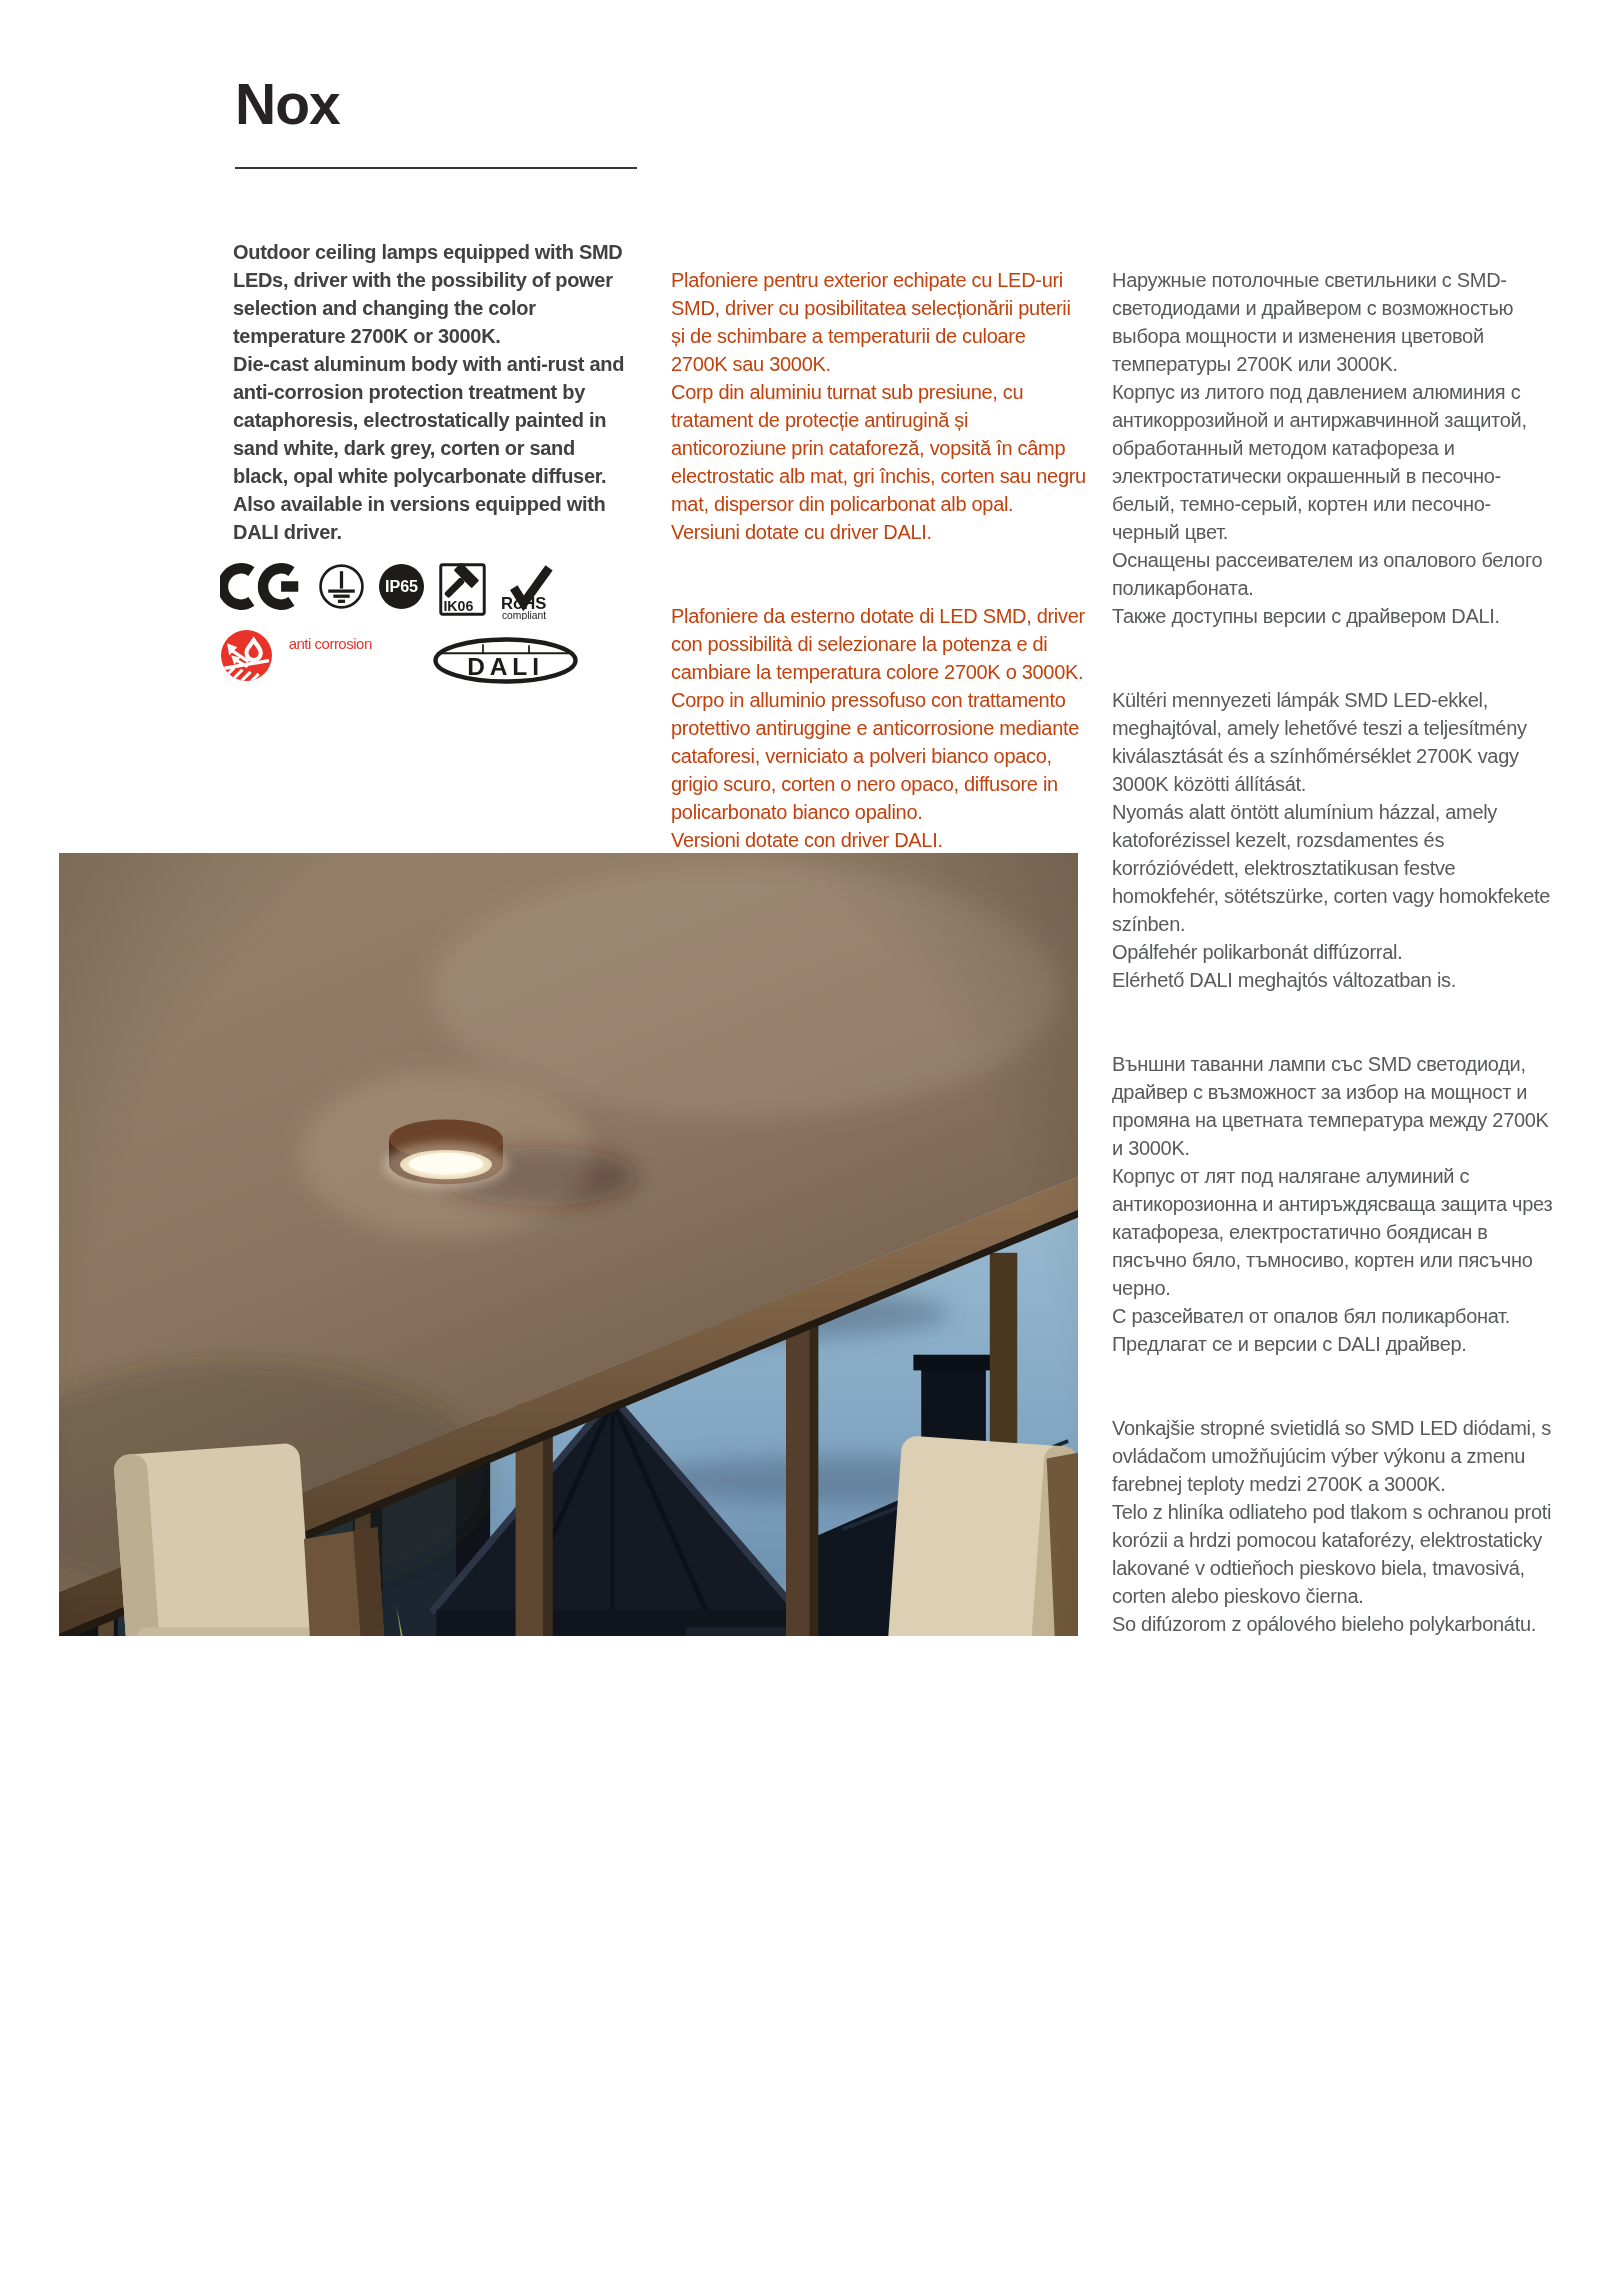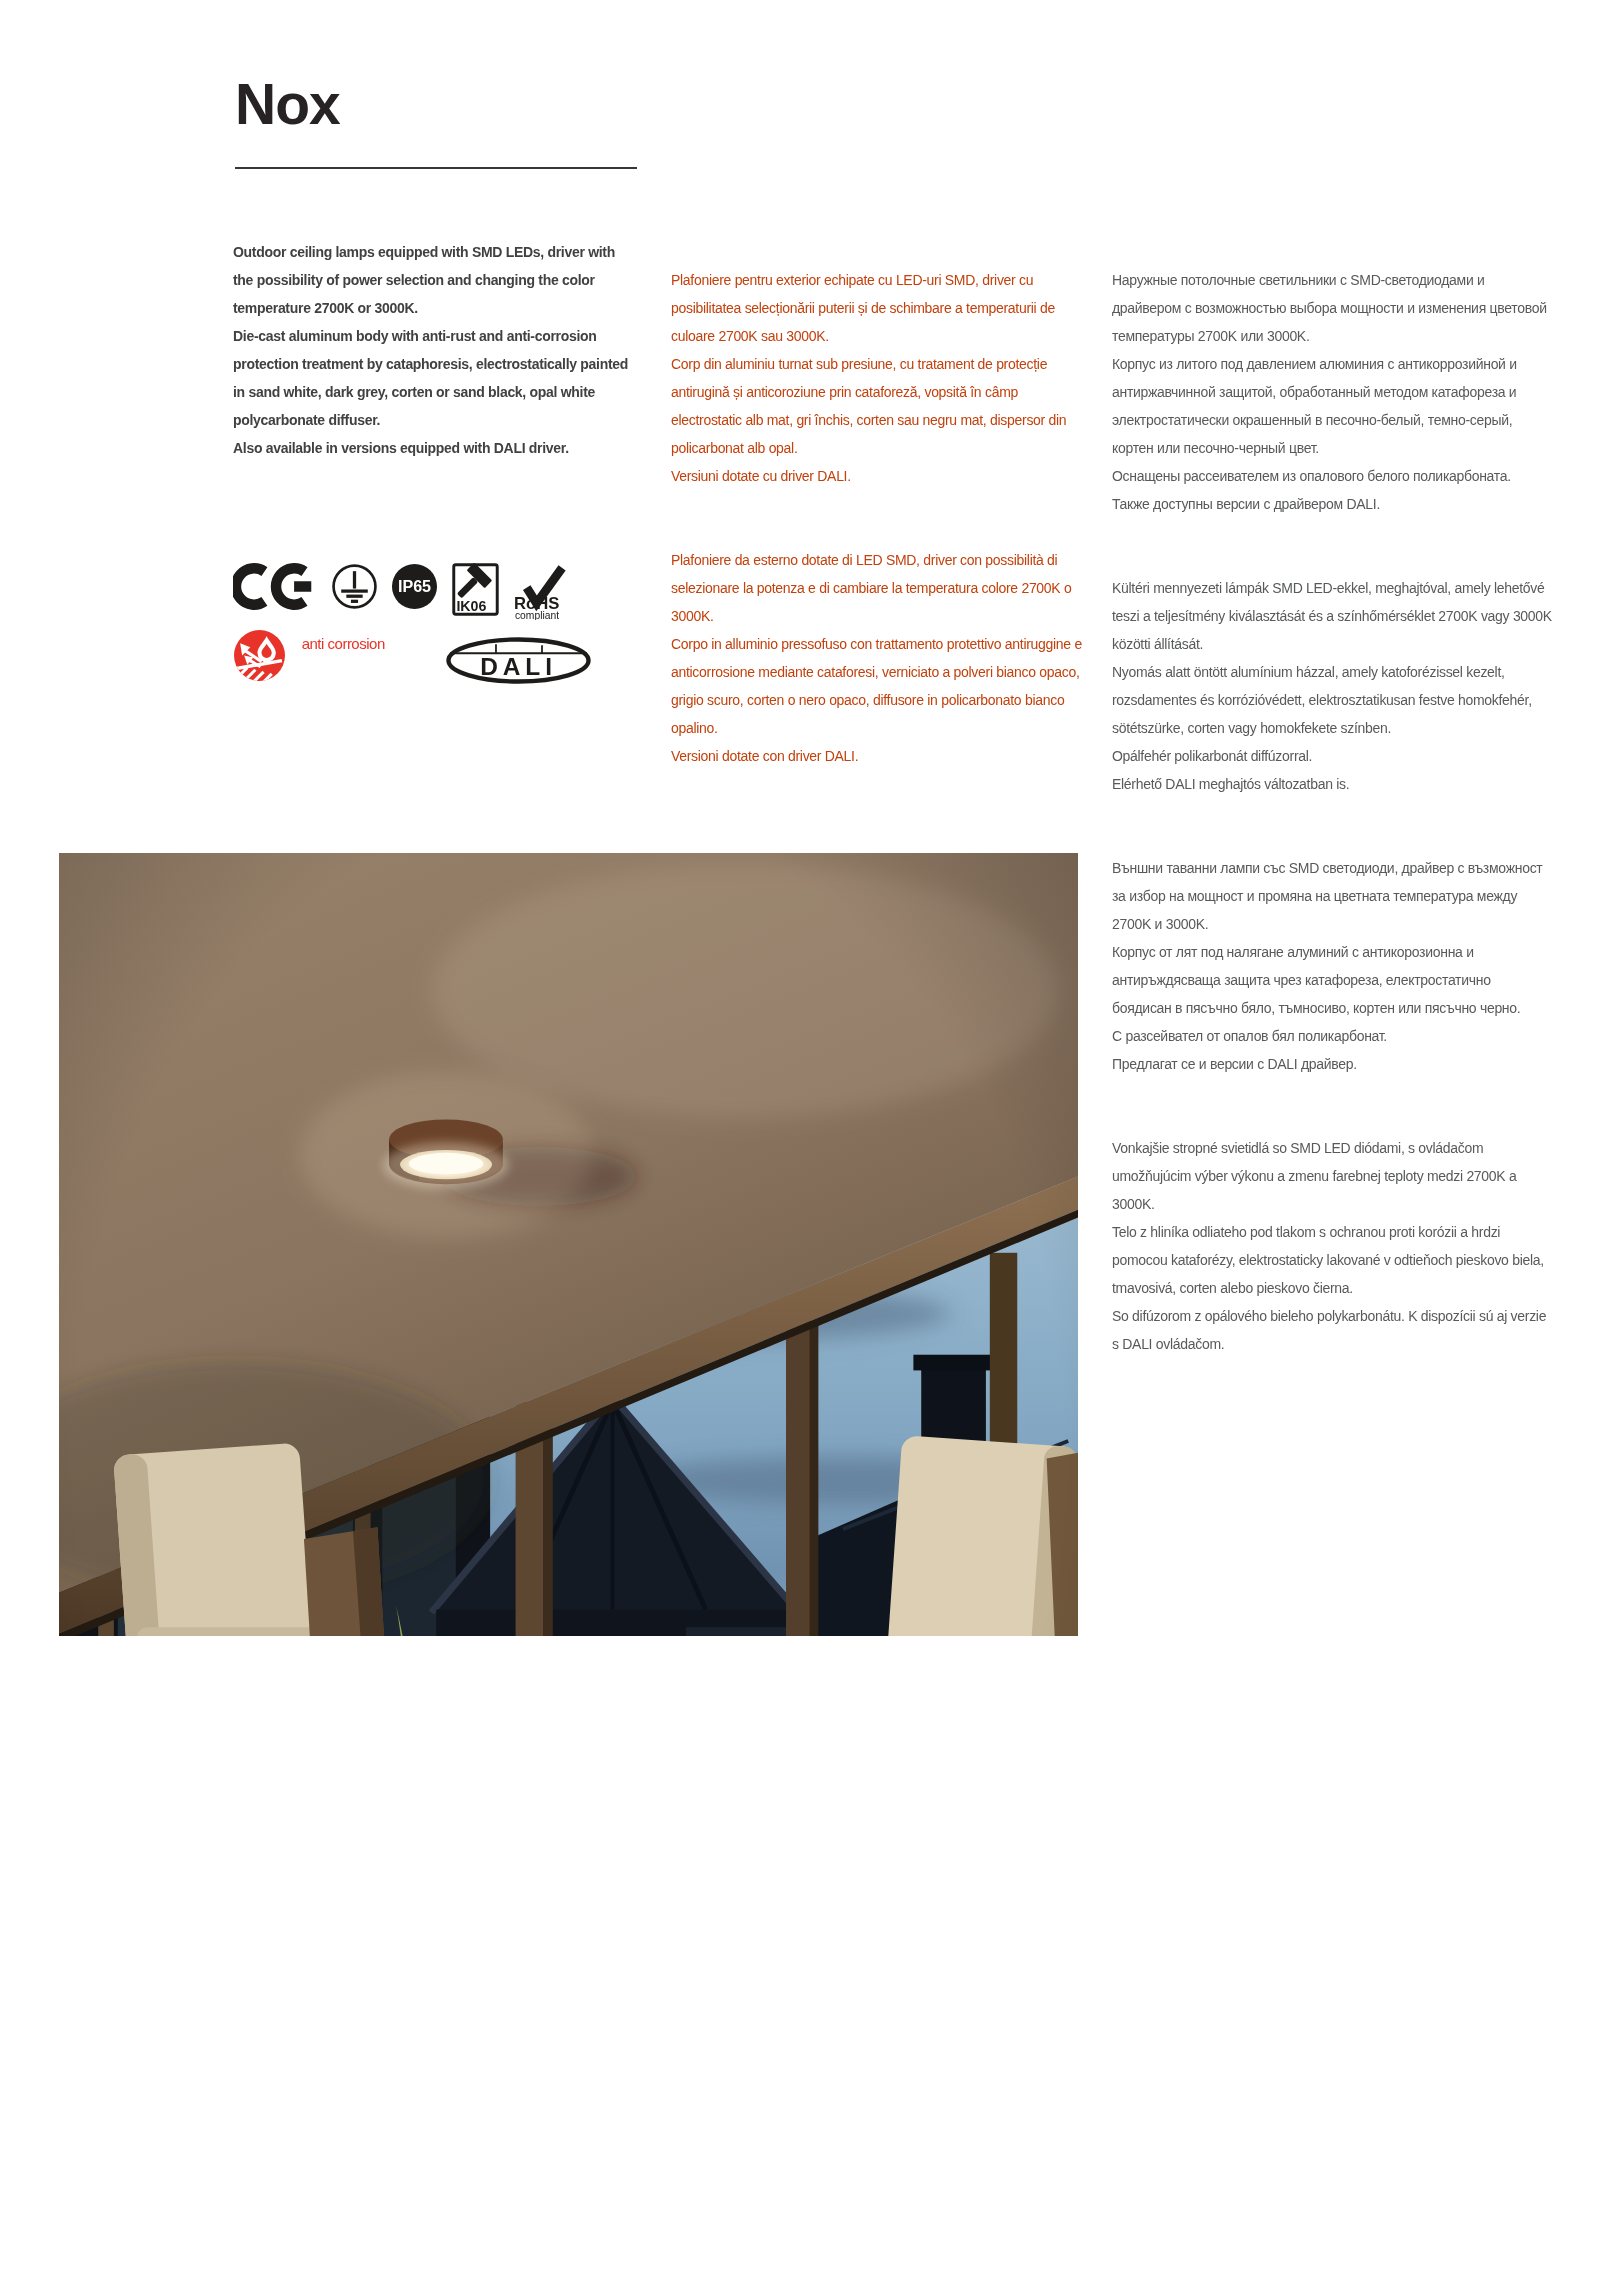--- a/index.html
+++ b/index.html
@@ -1,27 +1,27 @@
 <!DOCTYPE html>
 <html><head>
 <meta charset="utf-8">
 <style>
   html,body{margin:0;padding:0;background:#ffffff;}
   .page{position:relative;width:1620px;height:1636px;background:#ffffff;overflow:hidden;
         font-family:"Liberation Sans", sans-serif;color:#2b2728;}
   .page-title{position:absolute;left:235px;top:71px;font-size:57px;font-weight:bold;
               letter-spacing:-1px;color:#272324;margin:0;}
   .title-rule{position:absolute;left:235px;top:167px;width:402px;height:2px;background:#3a3637;}
-  .col{position:absolute;top:238px;font-size:14px;line-height:28px;letter-spacing:-0.3px;
+  .col{position:absolute;top:238px;font-size:20px;line-height:28px;letter-spacing:-0.3px;
        white-space:pre-line;}
   .col-en{left:233px;width:396px;color:#414042;font-weight:bold;}
   .col-mid{left:671px;width:416px;color:#c2410c;}
   .col-right{left:1112px;width:441px;color:#58595b;}
   .lang-block{margin:0 0 28px 0;}
-  .icons-row{position:absolute;left:233px;display:flex;align-items:flex-start;}
+  .icons-row{position:absolute;left:220px;display:flex;align-items:flex-start;}
   .icons-row-1{top:563px;gap:13.7px;}
   .icons-row-2{top:629px;gap:15.7px;}
   .icon{display:block;}
   .anti-label{font-size:15px;line-height:22.5px;color:#e8332a;letter-spacing:-0.5px;padding-top:3.9px;}
   .dali-wrap{margin-left:45px;margin-top:7.8px;}
   .photo{position:absolute;left:59px;top:853px;width:1019px;height:1318px;margin:0;}
   .photo svg{display:block;width:100%;height:100%;}
   .footer{position:absolute;left:59px;top:2205px;font-size:21.6px;letter-spacing:-0.3px;}
   .footer .num{color:#3f3f41;font-weight:normal;}
   .footer .label{color:#e8432b;font-weight:bold;margin-left:2px;}

